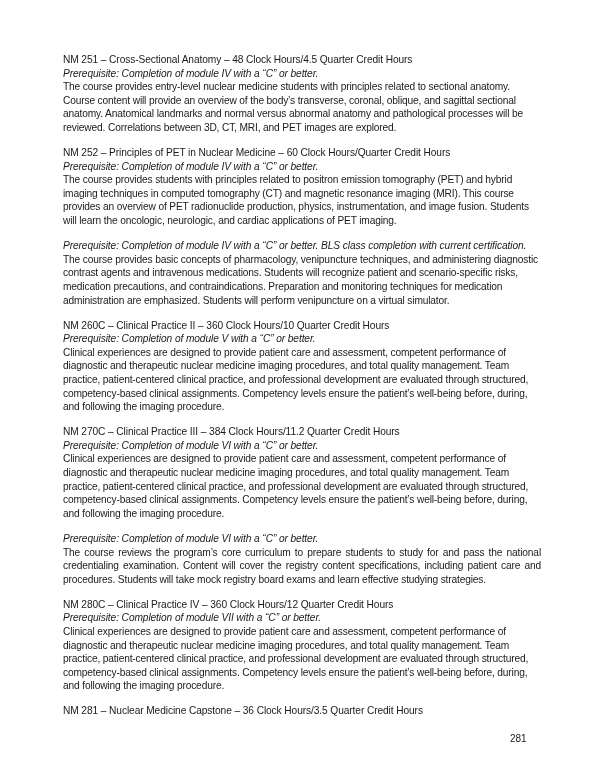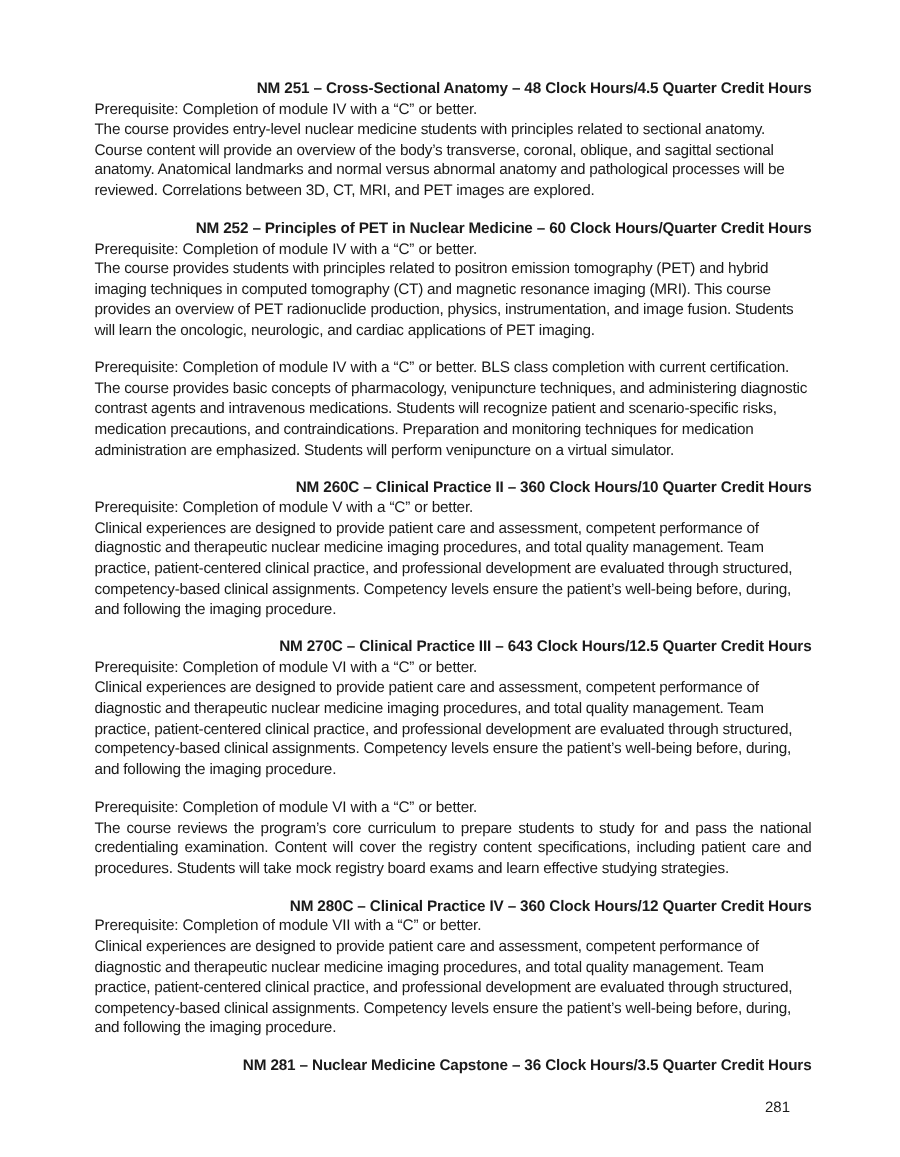--- a/index.html
+++ b/index.html
@@ -18,28 +18,28 @@
     .page {
       position: absolute;
       left: 63px;
       top: 53px;
       width: 478px;
     }
     .course {
       margin: 0 0 11.5px 0;
     }
     .course-title {
-      font-weight: bold;
+      font-weight: normal;
       font-size: 10.2px;
       line-height: 13.6px;
       white-space: nowrap;
       letter-spacing: -0.1px;
-      text-align: right;
     }
     .course-prereq {
+      font-style: italic;
       font-size: 10.2px;
       line-height: 13.6px;
       white-space: nowrap;
       letter-spacing: -0.1px;
     }
     .course-desc {
       font-size: 10.2px;
       line-height: 13.6px;
       letter-spacing: -0.15px;
     }
@@ -77,21 +77,21 @@
     <div class="course-desc">The course provides basic concepts of pharmacology, venipuncture techniques, and administering diagnostic contrast agents and intravenous medications. Students will recognize patient and scenario-specific risks, medication precautions, and contraindications. Preparation and monitoring techniques for medication administration are emphasized. Students will perform venipuncture on a virtual simulator.</div>
   </div>
 
   <div class="course">
     <div class="course-title">NM 260C – Clinical Practice II – 360 Clock Hours/10 Quarter Credit Hours</div>
     <div class="course-prereq">Prerequisite: Completion of module V with a “C” or better.</div>
     <div class="course-desc">Clinical experiences are designed to provide patient care and assessment, competent performance of diagnostic and therapeutic nuclear medicine imaging procedures, and total quality management. Team practice, patient-centered clinical practice, and professional development are evaluated through structured, competency-based clinical assignments. Competency levels ensure the patient’s well-being before, during, and following the imaging procedure.</div>
   </div>
 
   <div class="course">
-    <div class="course-title">NM 270C – Clinical Practice III – 643 Clock Hours/12.5 Quarter Credit Hours</div>
+    <div class="course-title">NM 270C – Clinical Practice III – 384 Clock Hours/11.2 Quarter Credit Hours</div>
     <div class="course-prereq">Prerequisite: Completion of module VI with a “C” or better.</div>
     <div class="course-desc">Clinical experiences are designed to provide patient care and assessment, competent performance of diagnostic and therapeutic nuclear medicine imaging procedures, and total quality management. Team practice, patient-centered clinical practice, and professional development are evaluated through structured, competency-based clinical assignments. Competency levels ensure the patient’s well-being before, during, and following the imaging procedure.</div>
   </div>
 
   <div class="course">
     <div class="course-prereq">Prerequisite: Completion of module VI with a “C” or better.</div>
     <div class="course-desc justify">The course reviews the program’s core curriculum to prepare students to study for and pass the national credentialing examination. Content will cover the registry content specifications, including patient care and procedures. Students will take mock registry board exams and learn effective studying strategies.</div>
   </div>
 
   <div class="course">

